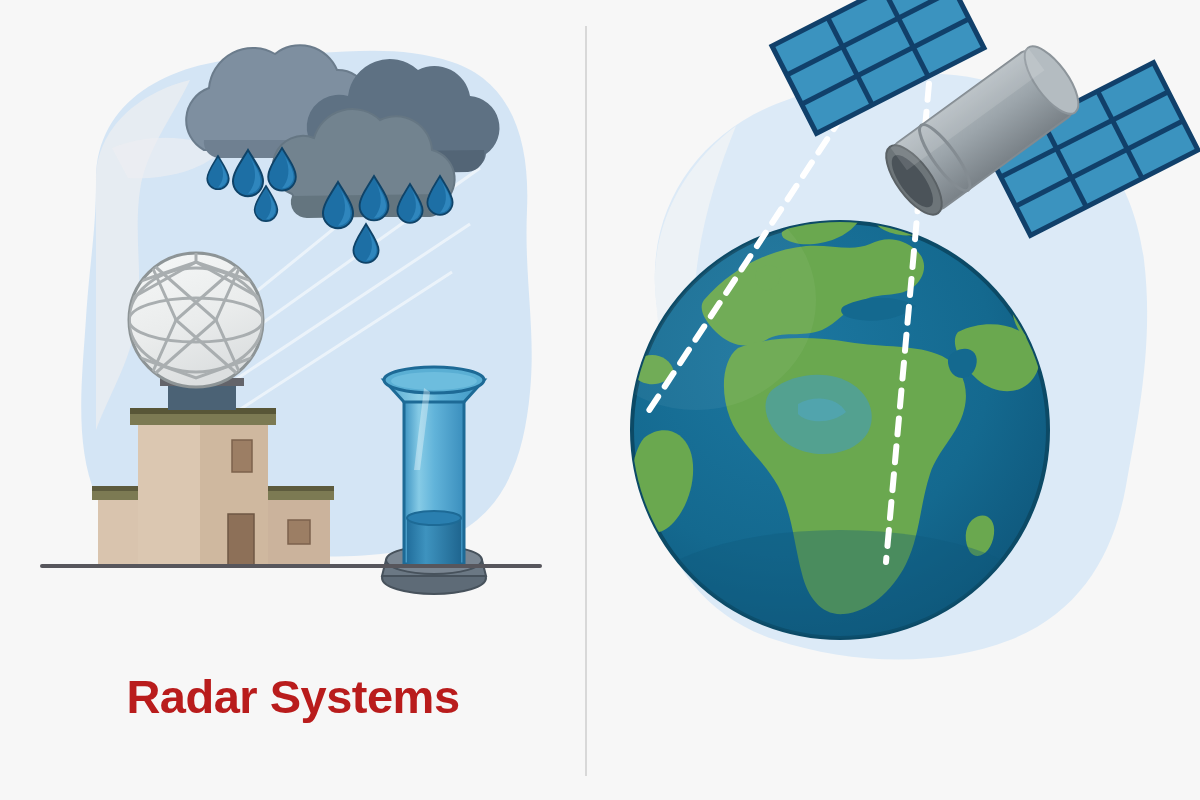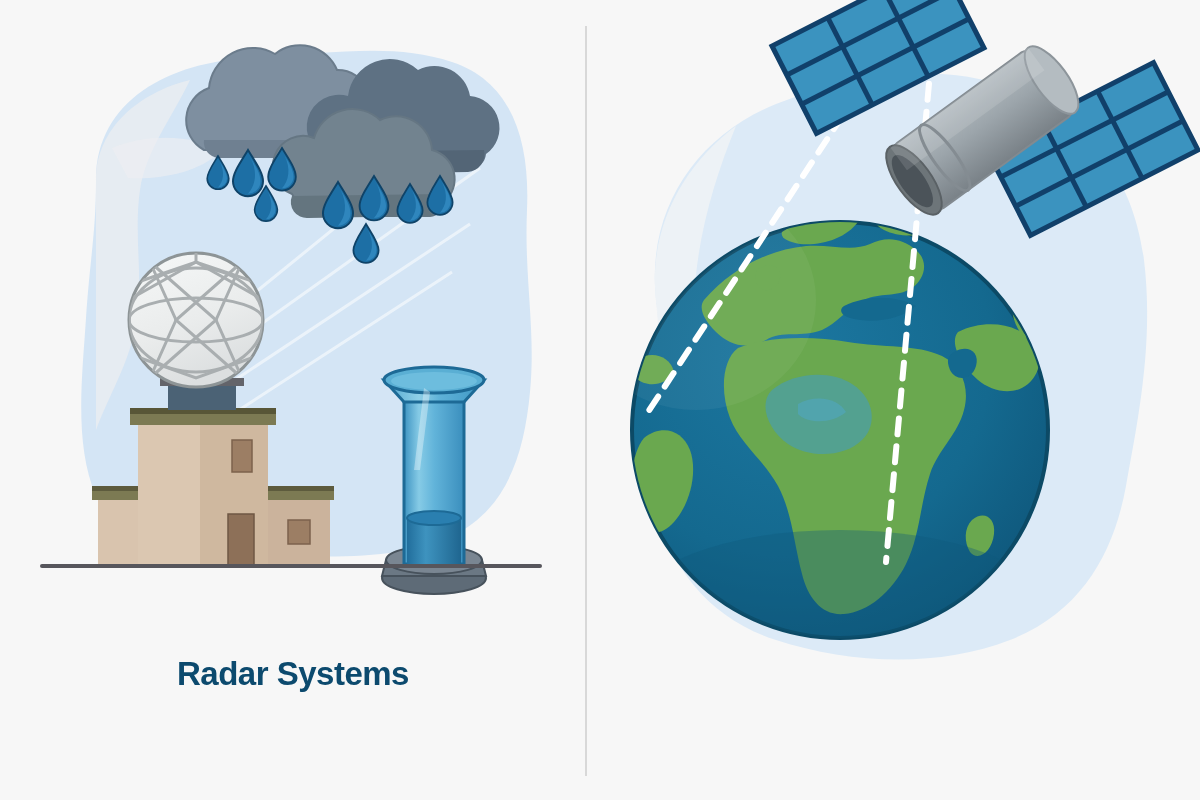--- a/index.html
+++ b/index.html
@@ -40,24 +40,25 @@
     top: 26px;
     width: 2px;
     height: 750px;
     background: #d8d8d8;
   }
 
   .caption {
     position: absolute;
     font-family: "Liberation Sans", sans-serif;
     font-weight: bold;
-    font-size: 33px;
+    font-size: 47px;
     letter-spacing: -0.5px;
-    color: #0c4a6e;
+    color: #b91c1c;
     white-space: nowrap;
+    margin-top: 14px;
   }
   #caption-left {
     left: 0;
     width: 586px;
     top: 655px;
     text-align: center;
   }
   #caption-right {
     left: 586px;
     width: 614px;

